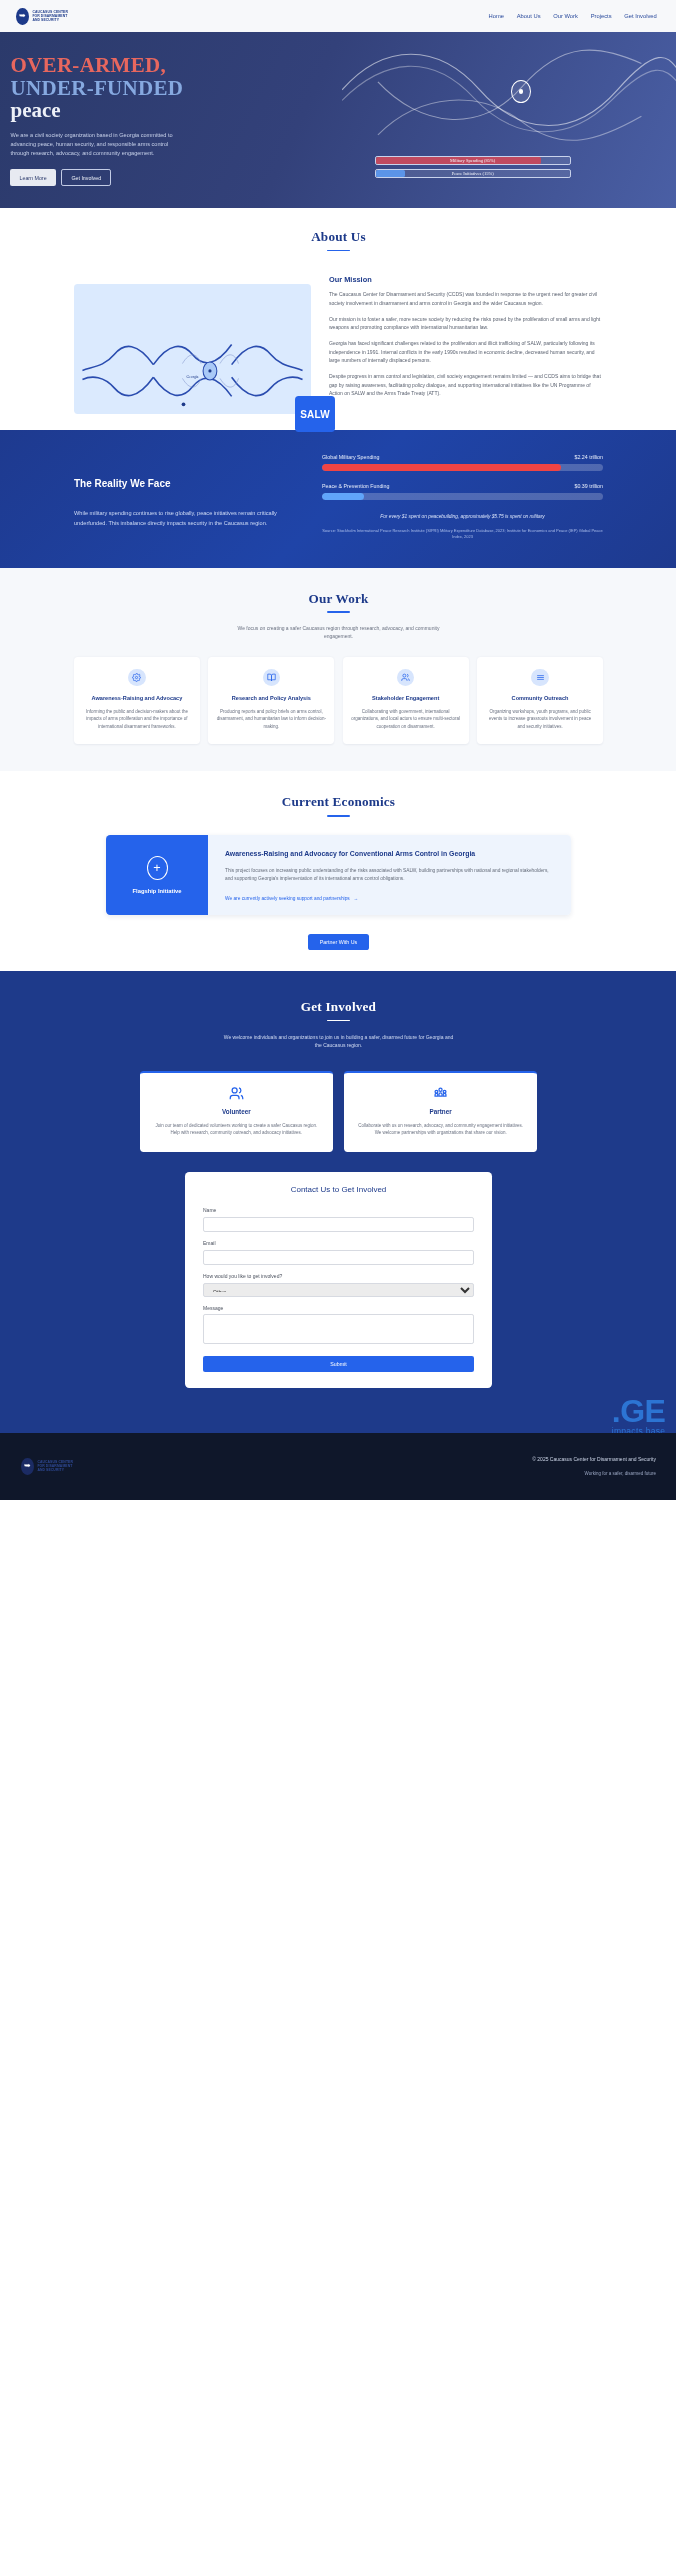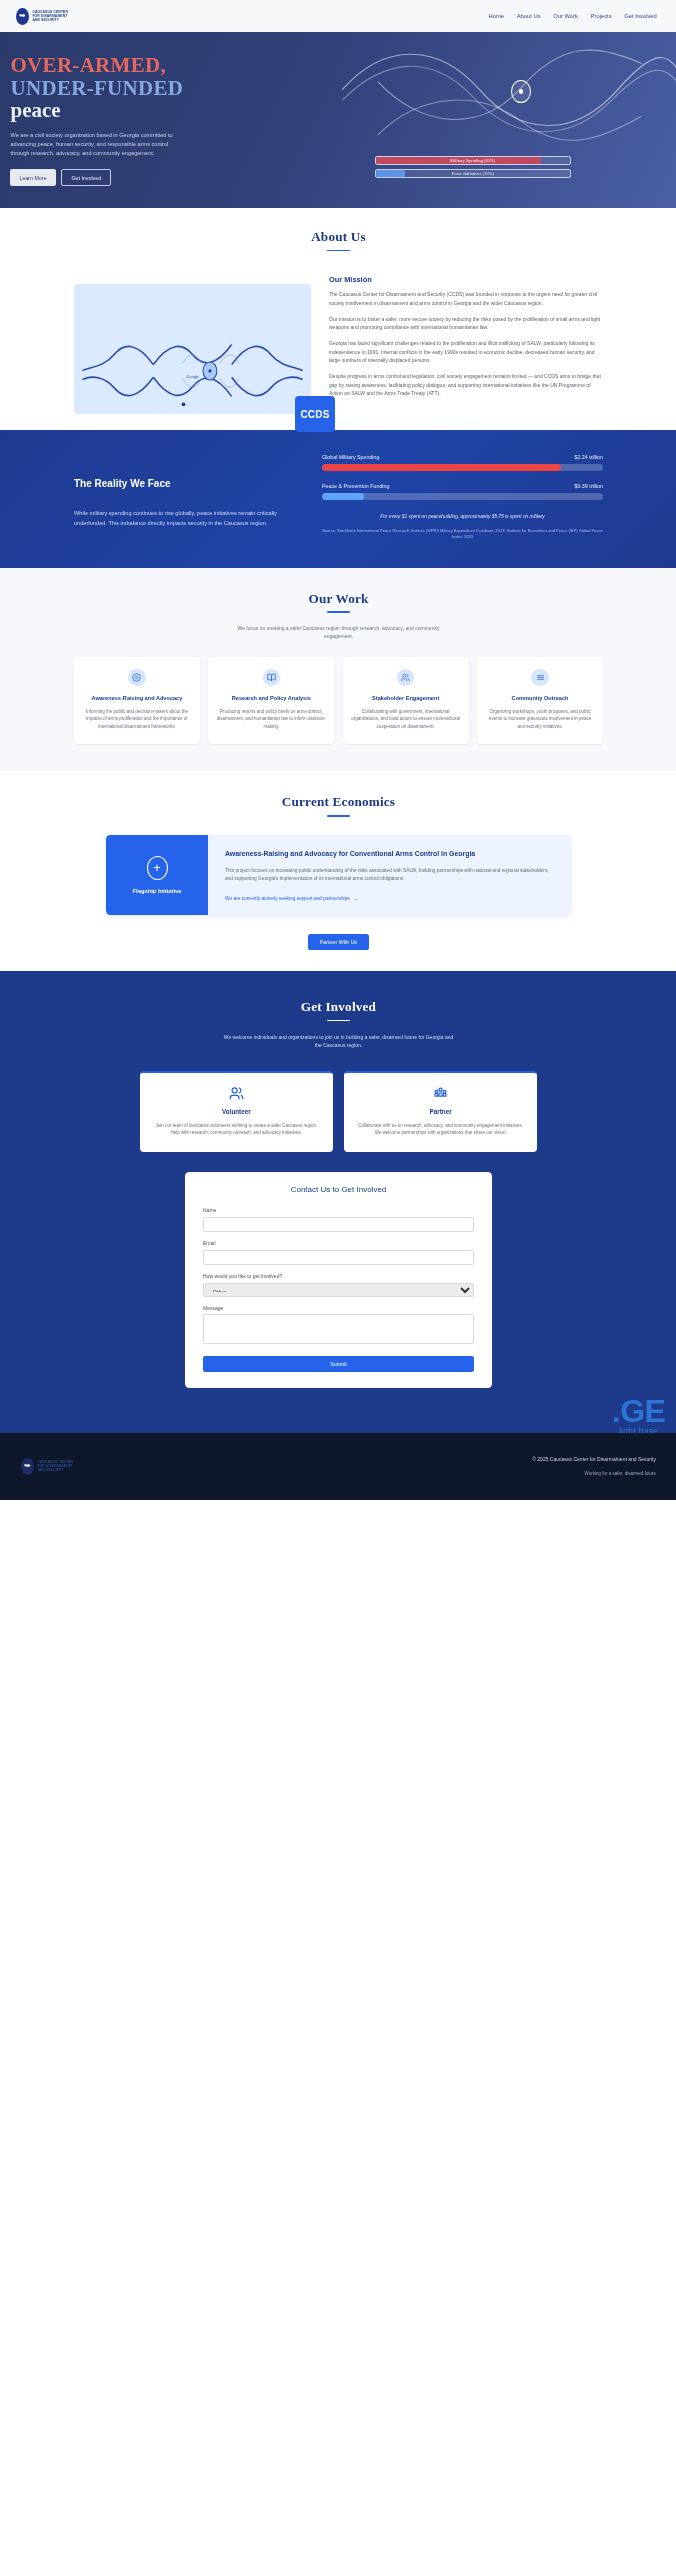--- a/index.html
+++ b/index.html
@@ -310,21 +310,21 @@
           <path d="M16 180 C 34 172, 57 174, 76 196 C 95 218, 120 218, 150 176" fill="none" stroke="#2a4caf" stroke-width="3"></path>
           <path d="M205 150 C 218 128, 232 128, 240 150" fill="none" stroke="#7d91c9" stroke-width="1"></path>
           <path d="M205 178 C 218 200, 232 200, 240 178" fill="none" stroke="#7d91c9" stroke-width="1"></path>
           <path d="M276 150 C 289 128, 303 128, 311 150" fill="none" stroke="#7d91c9" stroke-width="1"></path>
           <path d="M276 178 C 289 200, 303 200, 311 178" fill="none" stroke="#7d91c9" stroke-width="1"></path>
           <ellipse cx="257" cy="164" rx="13" ry="17" fill="#a9c9f7" stroke="#2a4caf" stroke-width="2"></ellipse>
           <circle cx="257" cy="164" r="3" fill="#1d3a8a"></circle>
           <circle cx="207" cy="227" r="3.5" fill="#1d3a8a"></circle>
         </svg>
         <div class="cap">Georgia</div>
-        <div class="about-badge">CCDS</div>
+        <div class="about-badge">SALW</div>
       </div>
       <div class="about-text">
         <h3>Our Mission</h3>
         <p>The Caucasus Center for Disarmament and Security (CCDS) was founded in response to the urgent need for greater civil society involvement in disarmament and arms control in Georgia and the wider Caucasus region.</p>
         <p>Our mission is to foster a safer, more secure society by reducing the risks posed by the proliferation of small arms and light weapons and promoting compliance with international humanitarian law.</p>
         <p>Georgia has faced significant challenges related to the proliferation and illicit trafficking of SALW, particularly following its independence in 1991. Internal conflicts in the early 1990s resulted in economic decline, decreased human security, and large numbers of internally displaced persons.</p>
         <p>Despite progress in arms control and legislation, civil society engagement remains limited — and CCDS aims to bridge that gap by raising awareness, facilitating policy dialogue, and supporting international initiatives like the UN Programme of Action on SALW and the Arms Trade Treaty (ATT).</p>
       </div>
     </div>
   </div>
@@ -492,21 +492,21 @@
         <label>Message</label>
         <textarea style=""></textarea>
       </div>
       <button class="submit-btn">Submit</button>
     </div>
   </div>
 
   <div class="involved-bottom">
     <div class="wm">
       <div class="big">.GE</div>
-      <div class="small">light base</div>
+      <div class="small">impacts base</div>
     </div>
   </div>
 </div>
 
 <div class="footer">
   <div class="brand">
     <div class="brand-mark">
       <div class="oval"></div>
       <div class="dove">➥</div>
     </div>

